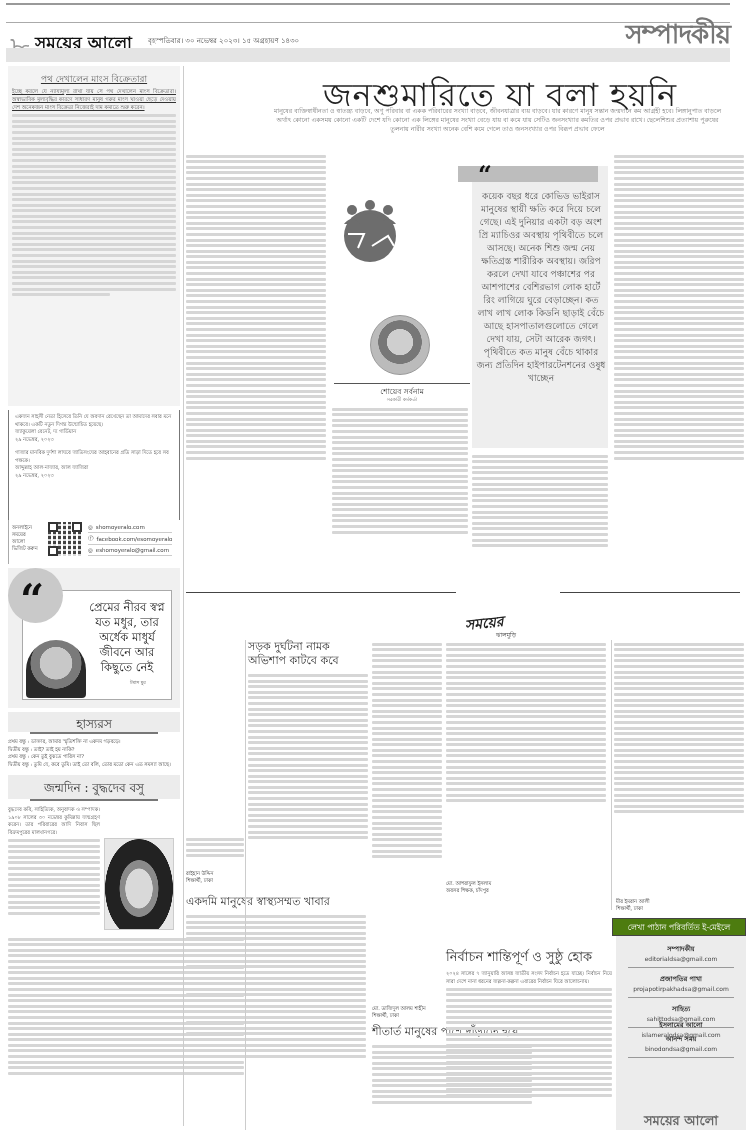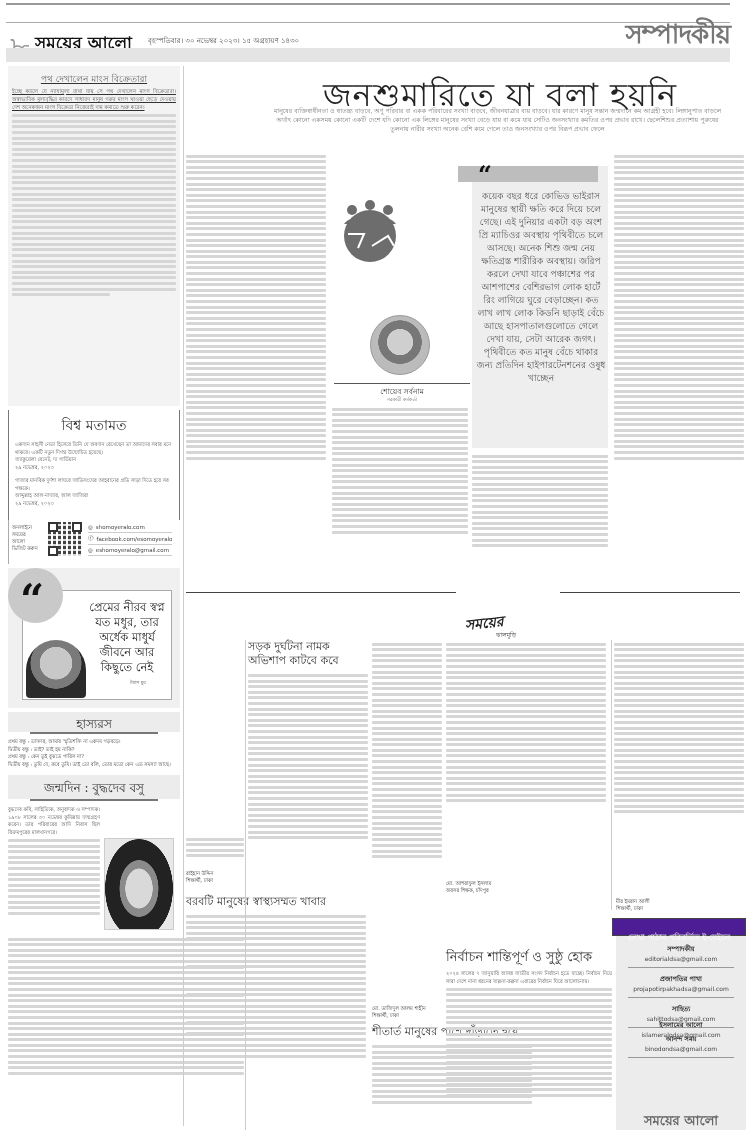--- a/index.html
+++ b/index.html
@@ -51,21 +51,21 @@
   .pull-bar { left: 458px; top: 166px; width: 140px; height: 16px; background: #bdbdbd; }
   .pull-mark { left: 478px; top: 160px; font-size: 24px; color: #111; font-weight: bold; }
   .pull-text { left: 476px; top: 190px; width: 130px; font-size: 9px; line-height: 13px; text-align: center; color: #555; }
   .col { font-size: 5px; line-height: 7.6px; color: #555; text-align: justify; }
   .divider-v { position:absolute; width:1px; background:#ccc; }
   .bottom-head { font-size: 11px; color: #333; line-height: 14px; }
   .byline { font-size: 5px; color: #333; line-height: 7px; }
   .samayer-logo { left: 465px; top: 612px; font-size: 14px; font-weight: bold; color: #222; font-style: italic; transform: rotate(-6deg); }
   .jhalmuri { left: 496px; top: 630px; font-size: 6px; color: #444; }
   .email-box { left: 616px; top: 918px; width: 130px; height: 212px; background: #ececec; }
-  .email-head { left: 612px; top: 918px; width: 134px; height: 18px; background: #4c1d95; color: #fff; font-size: 8px; text-align: center; padding-top: 13px; box-shadow: inset 0 0 0 1px #444; }
+  .email-head { left: 612px; top: 918px; width: 134px; height: 18px; background: #4d7c0f; color: #fff; font-size: 8px; text-align: center; padding-top: 3px; box-shadow: inset 0 0 0 1px #444; }
   .email-item { position:absolute; left: 616px; width: 130px; text-align: center; }
   .email-item .lbl { font-size: 6.5px; color: #222; font-weight: bold; }
   .email-item .addr { font-family: "DejaVu Sans", sans-serif; font-size: 6px; color: #444; }
   .email-sep { position:absolute; left: 628px; width: 106px; height: 1px; background: #999; }
   .email-logo { left: 616px; top: 1111px; width: 130px; text-align: center; font-size: 13px; color: #666; font-weight: bold; }
 </style>
 </head>
 <body>
 
 <div class="rule" style="left:6px;top:3px;width:724px;height:2px;background:#999;"></div>
@@ -113,21 +113,20 @@
         <span></span>
         <span></span>
       <span></span>
         <span></span>
         <span style="width:60%"></span>
     </div>
   </div>
 </div>
 
 <div class="abs box-bishwa">
-  <h3>বিশ্ব মতামত</h3>
   <div class="quote-text">
     <div>একজন সাহসী নেতা হিসেবে তিনি যে অবদান রেখেছেন তা আমাদের সবার মনে থাকবে। একটি নতুন দিগন্ত উন্মোচিত হয়েছে।</div>
     <div>জ্যাকুয়েলা বেনেট, দ্য গার্ডিয়ান</div>
     <div>২৯ নভেম্বর, ২০২৩</div>
   </div>
   <div class="quote-text">
     <div>গাজার মানবিক দুর্দশা লাঘবে জাতিসংঘের আহবানের প্রতি সাড়া দিতে হবে সব পক্ষকে।</div>
     <div>আব্দুল্লাহ আল-নাজার, আল জাজিরা</div>
     <div>২৯ নভেম্বর, ২০২৩</div>
   </div>
@@ -462,21 +461,21 @@
 </div>
 <div class="abs col" style="left:186px;top:835px;width:58px;">
   <div class="filler">
       <span></span>
       <span></span>
       <span></span>
       <span></span>
     </div>
 </div>
 <div class="abs" style="left:186px;top:895px;width:180px;">
-  <div class="bottom-head">বরবটি মানুষের স্বাস্থ্যসম্মত খাবার</div>
+  <div class="bottom-head">একদমি মানুষের স্বাস্থ্যসম্মত খাবার</div>
   <div class="col filler" style="margin-top:6px;">
       <span></span>
       <span></span>
       <span></span>
       <span></span>
       <span></span>
       <span></span>
       <span></span>
       <span></span>
       <span></span>

